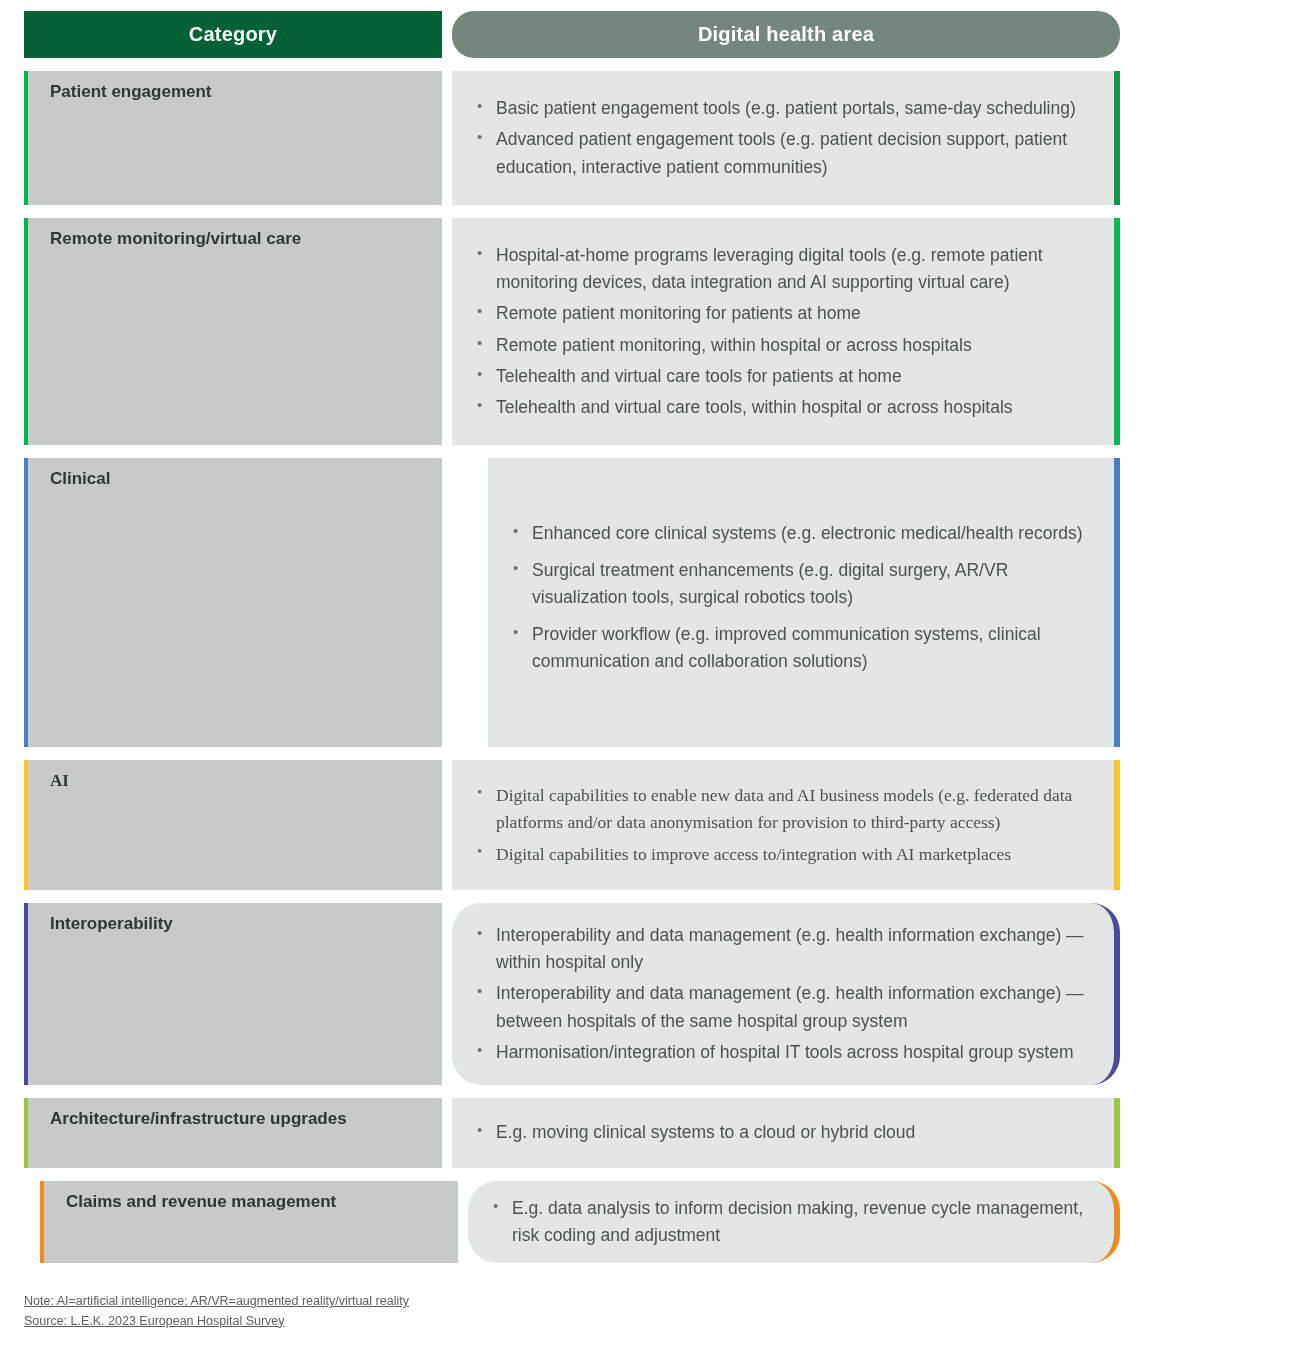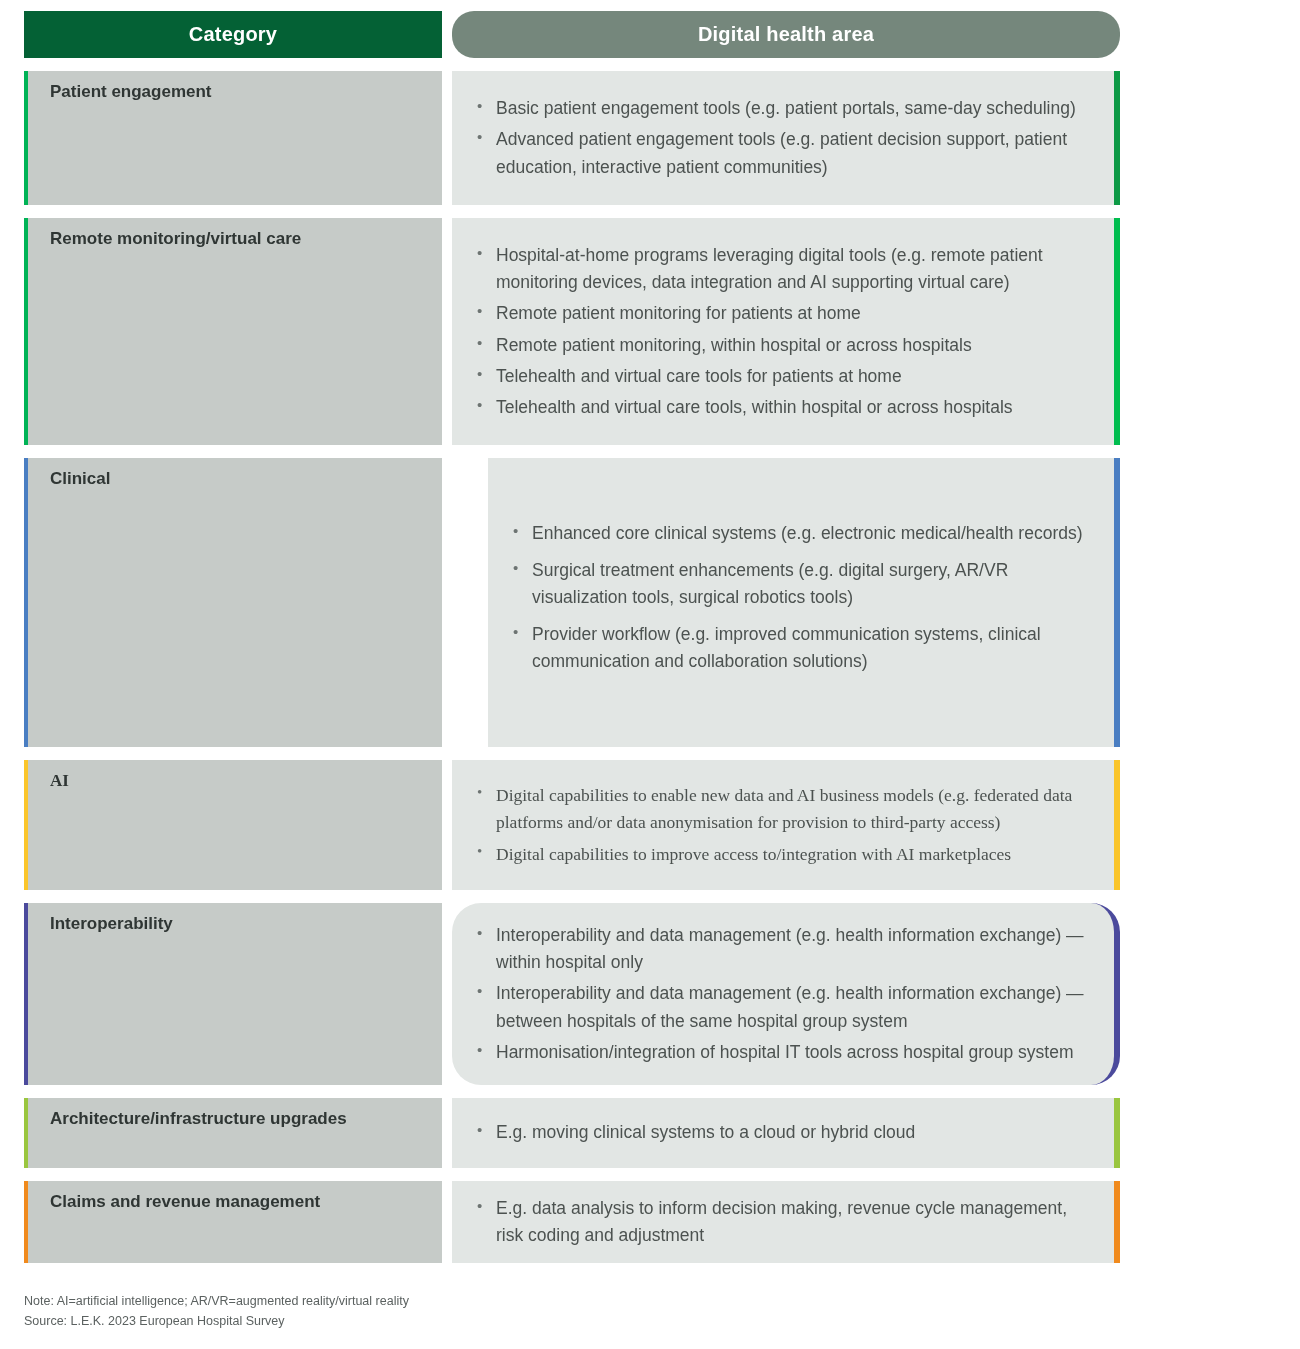--- a/index.html
+++ b/index.html
@@ -116,21 +116,21 @@
   .r6 .cat-cell, .r6 .area-cell { min-height: 70px; }
   .r7 .cat-cell, .r7 .area-cell { min-height: 78px; }
 
   
   .notes {
     padding: 16px 24px 0 24px;
     font-size: 12.5px;
     line-height: 1.55;
     color: #5b6160;
   }
-  .notes div { white-space: nowrap; }
+  .notes div { white-space: nowrap; text-decoration: underline; }
 </style>
 </head>
 <body>
 
 <div class="sheet">
 
   <div class="header-row">
     <div class="hdr hdr-category">
       <span>Category</span>
     </div>
@@ -204,24 +204,24 @@
         <div class="cat-cell" style="border-left-color: rgb(154, 198, 63);">
           <div class="cat-label">Architecture/infrastructure upgrades</div>
         </div>
         <div class="area-cell" style="border-right-color: rgb(154, 198, 63);">
           <ul class="bullets">
             <li>E.g. moving clinical systems to a cloud or hybrid cloud</li>
           </ul>
         </div>
       </div>
       <div class="row r7">
-        <div class="cat-cell" style="border-left-color: rgb(240, 138, 29);">
+        <div class="cat-cell" style="border-left-color: rgb(240, 138, 29); margin-left: 16px;">
           <div class="cat-label">Claims and revenue management</div>
         </div>
-        <div class="area-cell" style="border-right-color: rgb(240, 138, 29);">
+        <div class="area-cell" style="border-right-color: rgb(240, 138, 29); border-radius: 29px;">
           <ul class="bullets">
             <li>E.g. data analysis to inform decision making, revenue cycle management, risk coding and adjustment</li>
           </ul>
         </div>
       </div>
     </div>
 
 </div>
 
 <div class="notes">

